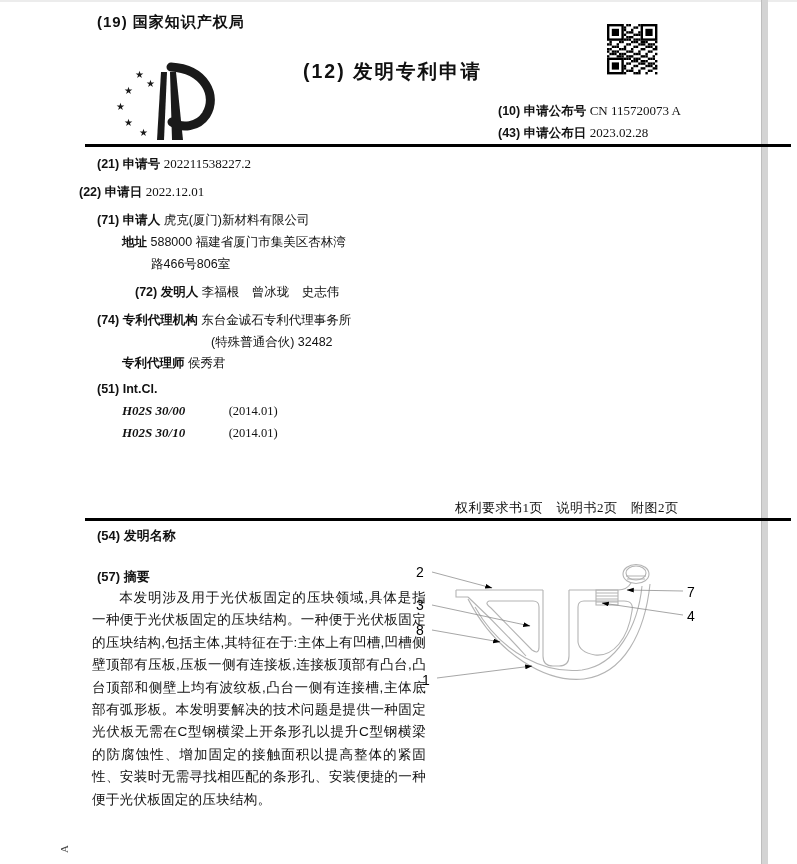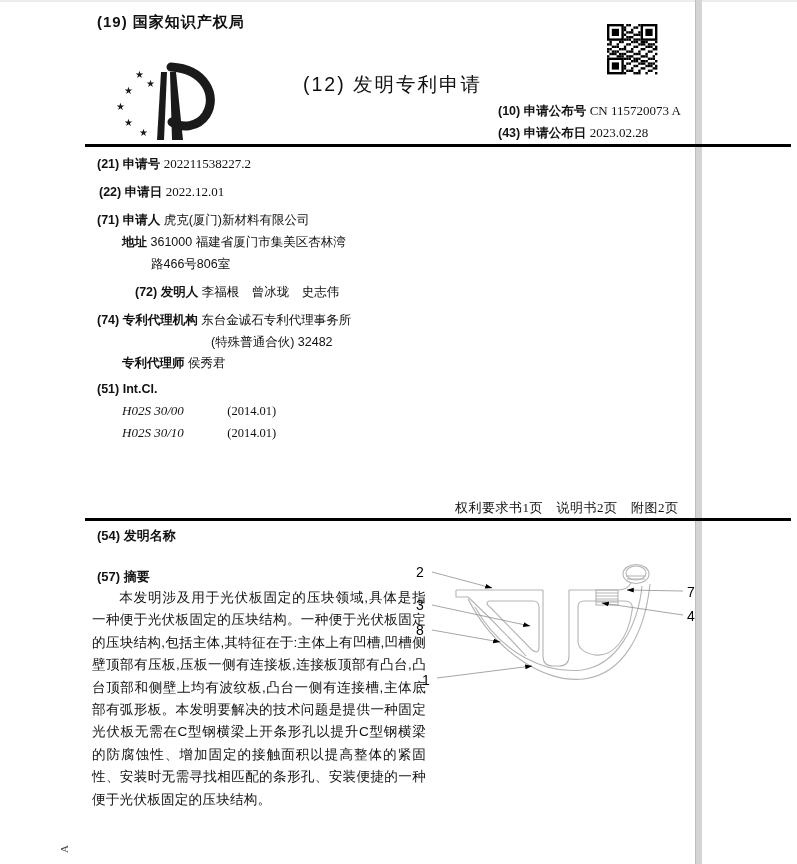--- a/index.html
+++ b/index.html
@@ -1,37 +1,37 @@
 <!DOCTYPE html>
 <html><head>
 <meta charset="utf-8">
 <style>
   * { margin:0; padding:0; box-sizing:border-box; }
   html,body { width:797px; height:864px; background:#ffffff; overflow:hidden;
               font-family:"Liberation Sans", sans-serif; color:#111; }
-  .page { position:relative; width:702px; height:864px; background:#fff; }
+  .page { position:relative; width:768px; height:864px; background:#fff; }
   .abs { position:absolute; }
 
   
   .edge-right { right:0; top:0; width:7px; height:864px; background:#d4d4d4; border-left:1px solid #bdbdbd; }
   .edge-top { left:0; top:0; width:797px; height:2px; background:#ececec; }
 
   .office { left:97px; top:13px; font-size:15px; font-weight:700; letter-spacing:1px; }
-  .doc-type { left:303px; top:71px; font-size:19.5px; font-weight:400; letter-spacing:2px;text-align:center; }
+  .doc-type { left:303px; top:58px; font-size:19.5px; font-weight:700; letter-spacing:2px;text-align:center; }
 
   .pubrow { font-size:12.5px; white-space:nowrap; }
   .pubrow .lbl { font-weight:700; }
   .pubrow .val { font-family:"Liberation Serif", serif; font-size:13px; }
 
   .rule { background:#000; }
 
   .brow { font-size:12.5px; white-space:nowrap; }
   .brow .lbl { font-weight:700; }
   .brow .num { font-family:"Liberation Serif", serif; font-size:13px; }
-  .brow .cls { font-family:"Liberation Serif", serif; font-style:italic; font-weight:400; font-size:13px; }
+  .brow .cls { font-family:"Liberation Serif", serif; font-style:italic; font-weight:700; font-size:13px; }
   .brow .clsver { font-family:"Liberation Serif", serif; font-size:12.5px;padding-left:40px; }
 
   .pages-info { left:455px; top:499px; font-size:13px; font-family:"Liberation Serif", serif; letter-spacing:0.5px; }
 
   .sec-label { font-size:13px; font-weight:700; }
   .inv-title { left:115px; top:547px; font-size:13.5px; font-weight:700; letter-spacing:0.5px; }
 
   .abstract { left:92px; top:587px; width:334px; font-size:13.6px; line-height:22.4px;
               text-align:justify; text-indent:2em; letter-spacing:0.2px; }
 
@@ -234,31 +234,31 @@
     <span class="lbl">(43) 申请公布日</span>
     <span class="val">2023.02.28</span>
   </div>
 
   <div class="abs rule" style="left:85px; top:144px; width:706px; height:2.5px;"></div>
 
   <div class="abs brow" style="left:97px; top:156px;">
     <span class="lbl">(21) 申请号</span>
     <span class="num">202211538227.2</span>
   </div>
-  <div class="abs brow" style="left:99px; top:184px;text-align:center;">
+  <div class="abs brow" style="left:79px; top:184px;text-align:center;">
     <span class="lbl">(22) 申请日</span>
     <span class="num">2022.12.01</span>
   </div>
   <div class="abs brow" style="left:97px; top:212px;">
     <span class="lbl">(71) 申请人</span>
     <span>虎克(厦门)新材料有限公司</span>
   </div>
   <div class="abs brow" style="left:122px; top:234px;">
     <span class="lbl">地址</span>
-    <span>361000 福建省厦门市集美区杏林湾</span>
+    <span>588000 福建省厦门市集美区杏林湾</span>
   </div>
   <div class="abs brow" style="left:151px; top:256px;">
     <span>路466号806室</span>
   </div>
   <div class="abs brow" style="left:111px; top:284px;margin-left:24px;">
     <span class="lbl">(72) 发明人</span>
     <span>李福根　曾冰珑　史志伟</span>
   </div>
   <div class="abs brow" style="left:97px; top:312px;">
     <span class="lbl">(74) 专利代理机构</span>

